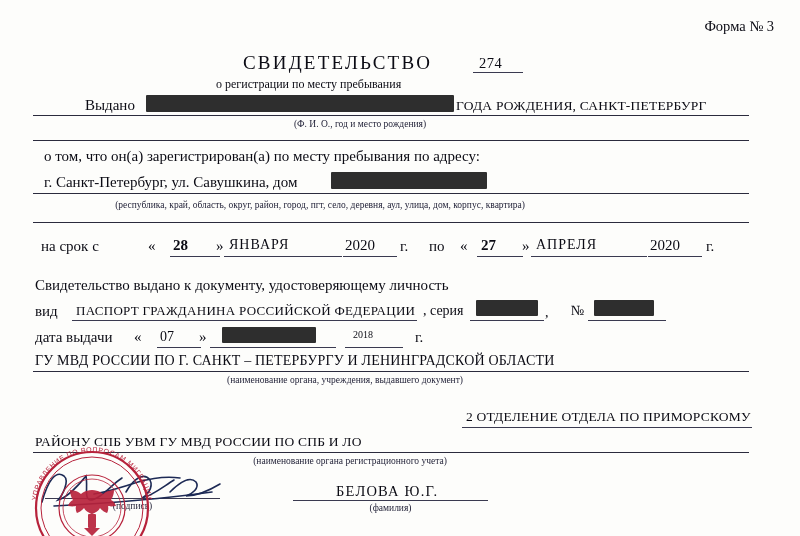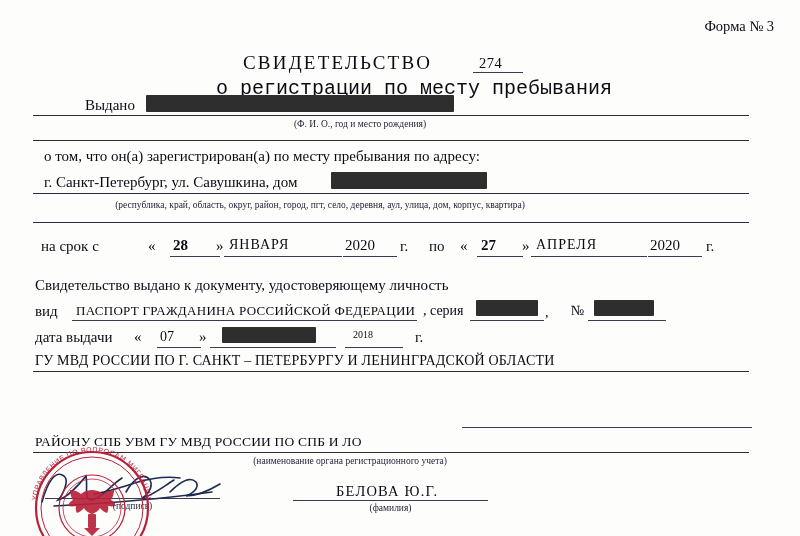--- a/index.html
+++ b/index.html
@@ -56,22 +56,21 @@
   #title-number {
     top: 55px; left: 479px;
     font-size: 14.5px;
     letter-spacing: .5px;
   }
   #title-number-underline {
     top: 72px; left: 473px; width: 50px;
   }
   #subtitle {
     top: 77px; left: 216px;
-    font-size: 20px;
-    font-family: Liberation Mono, monospace;
+    font-size: 12px;
   }
 
   
   #issued-label { top: 97px; left: 85px; font-size: 15px; }
   #issued-redact { top: 95px; left: 146px; width: 308px; height: 17px; }
   #issued-text { top: 98px; left: 456px; font-size: 13.5px; letter-spacing: .2px; }
   #issued-line { top: 115px; left: 33px; width: 716px; }
   #issued-caption { top: 119px; left: 0; width: 720px; }
 
   #line2 { top: 140px; left: 33px; width: 716px; }
@@ -171,20 +170,21 @@
 
   <div class="txt" id="form-no">Форма № 3</div>
 
   <div class="txt" id="title">СВИДЕТЕЛЬСТВО</div>
   <div class="txt" id="title-number">274</div>
   <div class="thin" id="title-number-underline"></div>
   <div class="txt" id="subtitle">о регистрации по месту пребывания</div>
 
   <div class="txt" id="issued-label">Выдано</div>
   <div class="redact" id="issued-redact"></div>
+  <div class="txt" id="issued-text">ГОДА РОЖДЕНИЯ, САНКТ-ПЕТЕРБУРГ</div>
   <div class="line" id="issued-line"></div>
   <div class="caption" id="issued-caption">(Ф. И. О., год и место рождения)</div>
 
   <div class="line" id="line2"></div>
 
   <div class="txt" id="about-text">о том, что он(а) зарегистрирован(а) по месту пребывания по адресу:</div>
 
   <div class="txt" id="addr-text">г. Санкт-Петербург, ул. Савушкина, дом</div>
   <div class="redact" id="addr-redact"></div>
   <div class="line" id="addr-line"></div>
@@ -233,21 +233,23 @@
   <div class="txt" id="doc-date-q2">»</div>
   <div class="thin" id="doc-date-line-a"></div>
   <div class="redact" id="doc-date-redact"></div>
   <div class="thin" id="doc-date-line-b"></div>
   <div class="txt" id="doc-date-year">2018</div>
   <div class="thin" id="doc-date-line-c"></div>
   <div class="txt" id="doc-date-g">г.</div>
 
   <div class="txt" id="doc-org">ГУ  МВД  РОССИИ  ПО  Г. САНКТ – ПЕТЕРБУРГУ  И  ЛЕНИНГРАДСКОЙ ОБЛАСТИ</div>
   <div class="line" id="doc-org-line"></div>
-
+  <div class="caption" id="doc-org-caption">(наименование органа, учреждения, выдавшего документ)</div>
+
+  <div class="txt" id="chief-value-1">2 ОТДЕЛЕНИЕ ОТДЕЛА  ПО ПРИМОРСКОМУ</div>
   <div class="thin" id="chief-line-1"></div>
   <div class="txt" id="chief-value-2">РАЙОНУ СПБ УВМ  ГУ  МВД  РОССИИ  ПО  СПБ  И  ЛО</div>
   <div class="line" id="chief-line-2"></div>
   <div class="caption" id="chief-caption">(наименование органа регистрационного учета)</div>
 
   <div class="thin" id="sign-line"></div>
   <div class="caption" id="sign-caption">(подпись)</div>
 
   <div class="txt" id="name-value">БЕЛОВА Ю.Г.</div>
   <div class="thin" id="name-line"></div>

